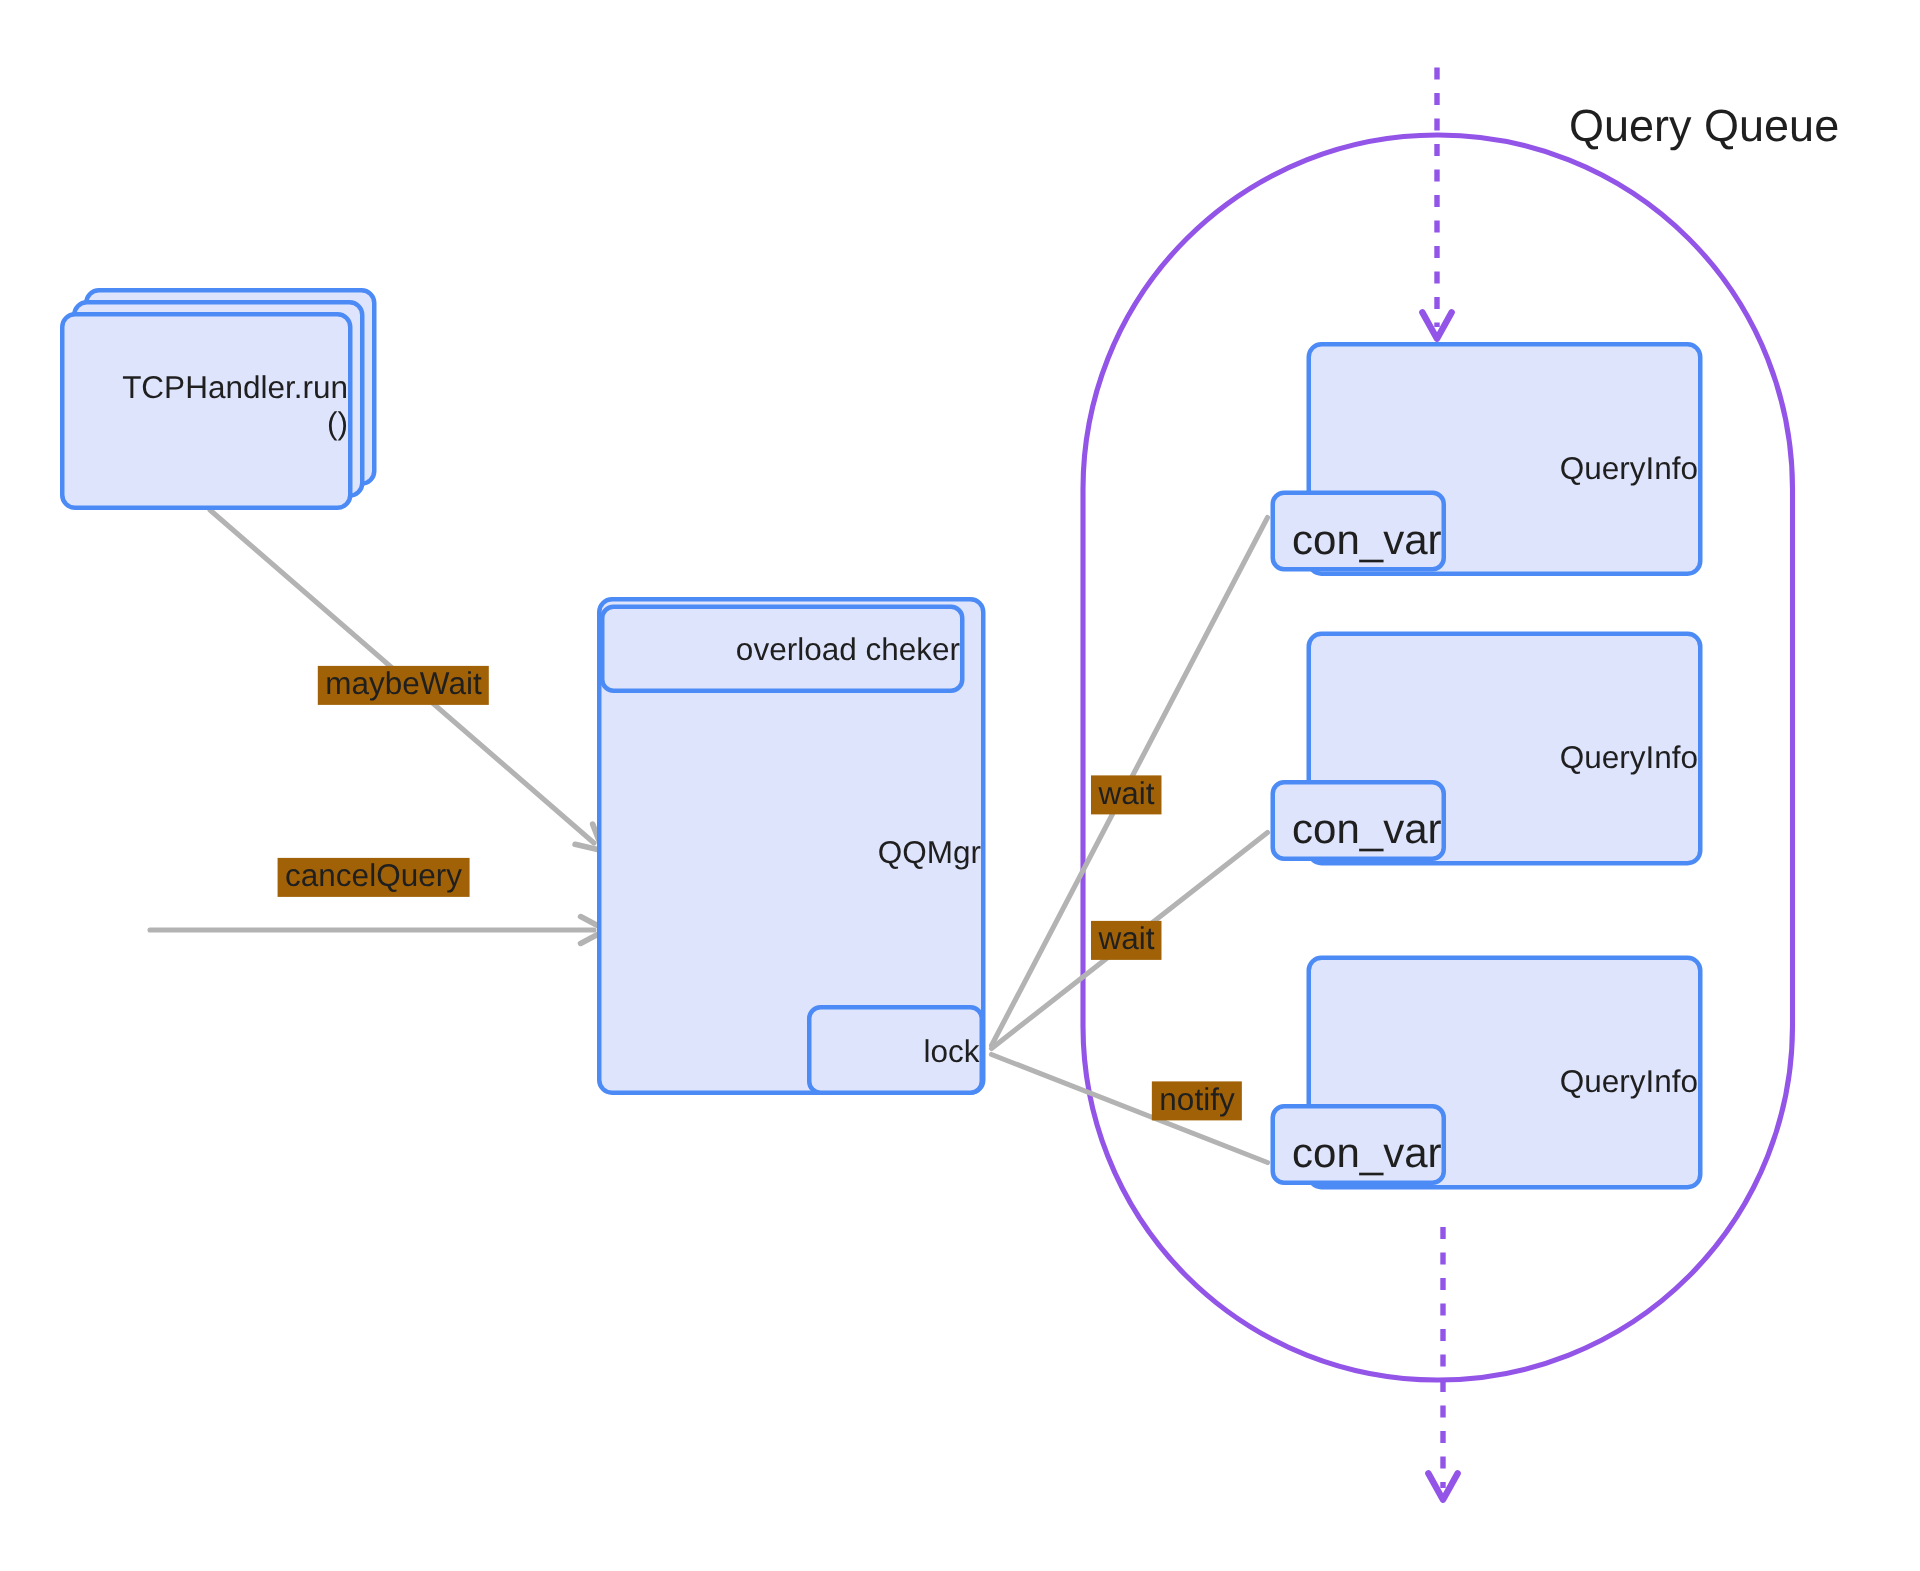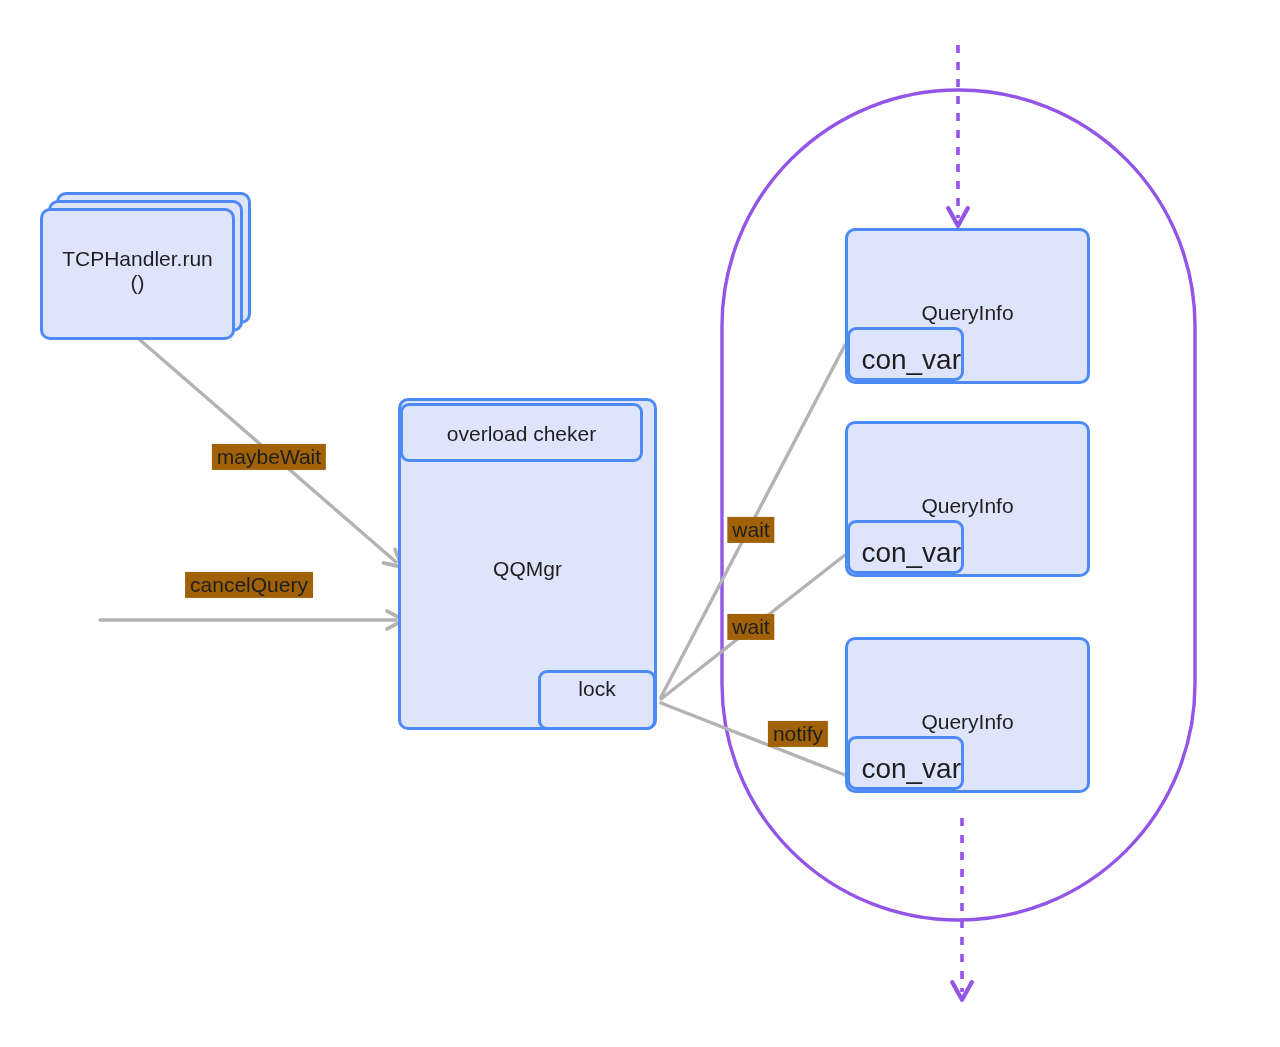--- a/index.html
+++ b/index.html
@@ -31,21 +31,21 @@
     box-sizing: border-box;
     background: #dfe4fd;
     border: 3px solid #4c8bf5;
     border-radius: 10px;
     z-index: 2;
   }
   .node-label {
     position: absolute;
     left: 0;
     right: 0;
-    text-align: center;
+    text-align: right;
     color: #1f1f1f;
     white-space: pre;
   }
   .edge-label {
     position: absolute;
     z-index: 3;
     color: #1f1f1f;
     background: #a16207;
     white-space: nowrap;
     line-height: 1.15;
@@ -82,26 +82,26 @@
   #overload-checker .node-label {
     top: 16px;
     font-size: 21px;
   }
   #lock-box {
     left: 538px; top: 670px; width: 118px; height: 60px;
     border-radius: 9px;
     z-index: 3;
   }
   #lock-box .node-label {
-    top: 4px;
-    font-size: 21px;
-  }
-
-  
-  .queryinfo { width: 245px; height: 156px; border-radius: 10px; }
+    top: 17px;
+    font-size: 21px;
+  }
+
+  
+  .queryinfo { width: 264px; height: 156px; border-radius: 10px; margin-left: 26px; }
   .queryinfo .node-label { font-size: 21px; }
   #qi-1 { left: 845px; top: 228px; }
   #qi-2 { left: 845px; top: 421px; }
   #qi-3 { left: 845px; top: 637px; }
   #qi-1 .node-label { top: 70px; }
   #qi-2 .node-label { top: 70px; }
   #qi-3 .node-label { top: 70px; }
 
   .convar {
     width: 117px; height: 54px; border-radius: 9px; z-index: 4;
@@ -189,14 +189,15 @@
   <div class="node convar" id="cv-3">
     <div class="node-label">con_var</div>
   </div>
 
   <div class="edge-label sz20" style="left:269px; top:457px;">maybeWait</div>
   <div class="edge-label sz20" style="left:249px; top:585px;">cancelQuery</div>
   <div class="edge-label sz20" style="left:751px; top:530px;">wait</div>
   <div class="edge-label sz20" style="left:751px; top:627px;">wait</div>
   <div class="edge-label sz20" style="left:751px; top:734px;margin-left:47px;">notify</div>
 
+  <div class="plain-text" id="queue-title">Query Queue</div>
 
 </div>
 
 </body></html>

